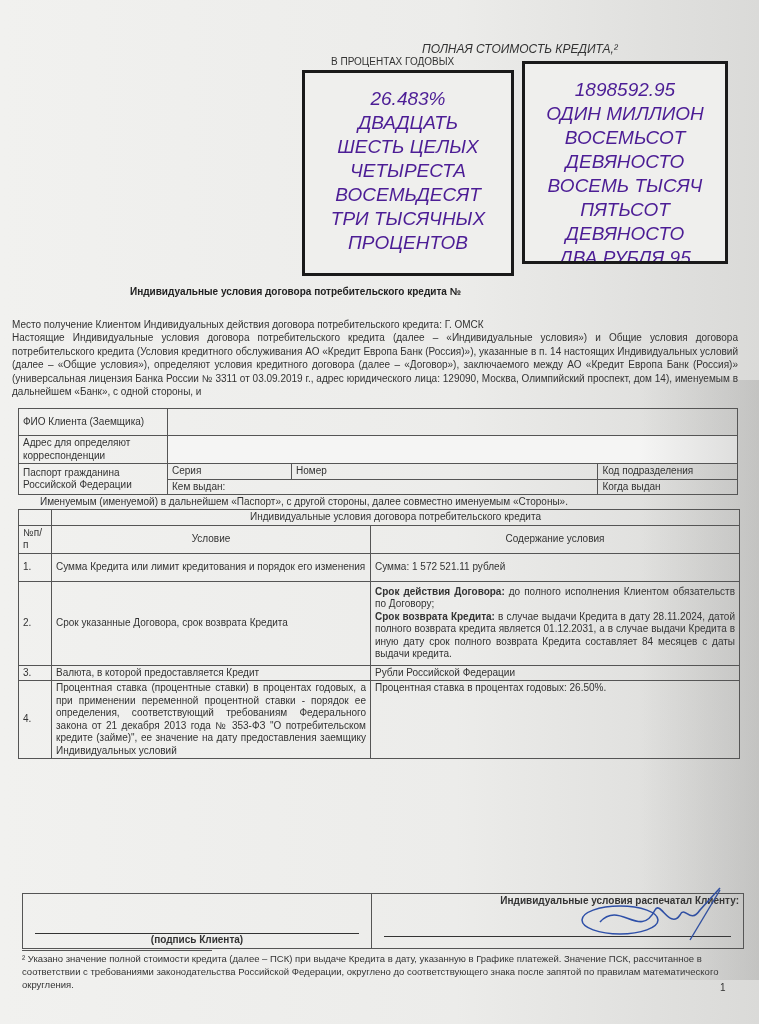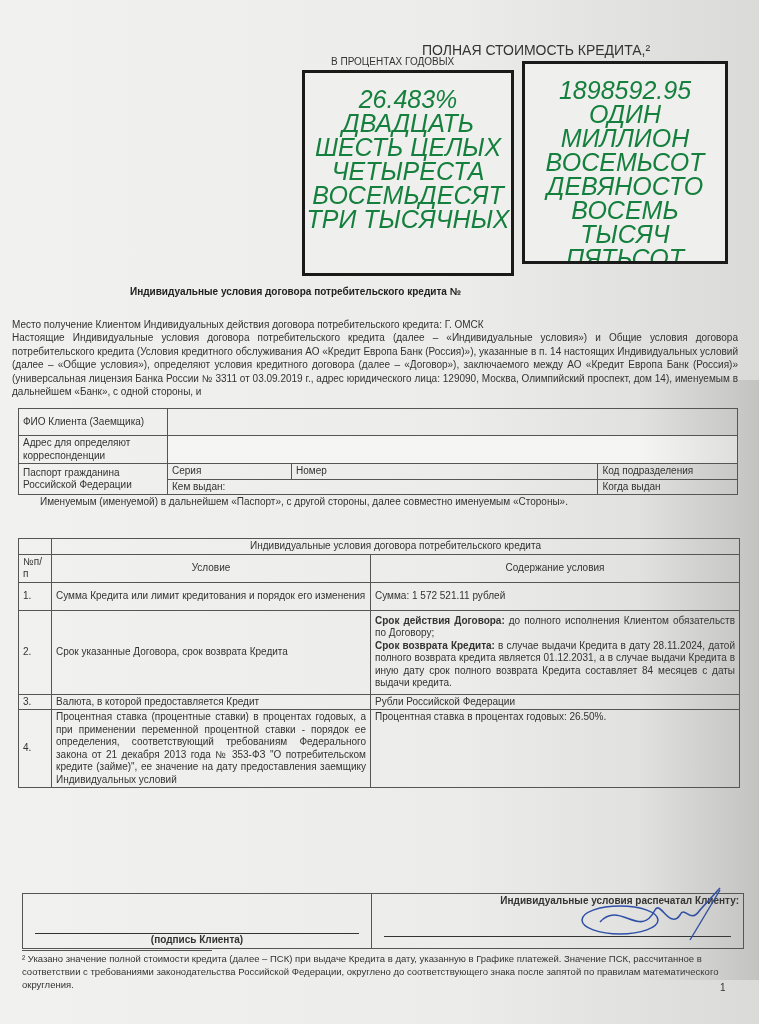--- a/index.html
+++ b/index.html
@@ -1,31 +1,31 @@
 <!DOCTYPE html>
 <html><head>
 <meta charset="utf-8">
 <style>
   html,body{margin:0;padding:0;}
   body{width:759px;height:1024px;background:#e9e9e7;position:relative;overflow:hidden;font-family:"Liberation Sans",sans-serif;color:#2a2a2a;}
   .page{position:absolute;left:0;top:0;width:759px;height:1024px;background:linear-gradient(90deg,#f1f1ef 0%,#ececea 60%,#dadad8 100%);}
-  .psk-title{position:absolute;left:422px;top:42px;font-size:14px;color:#333;}
+  .psk-title{position:absolute;left:422px;top:42px;font-size:12px;color:#333;font-style:italic;}
   .psk-sub-left{position:absolute;left:331px;top:56px;font-size:10px;color:#333;text-align:right;}
   .psk-sub-right{position:absolute;left:543px;top:62px;font-size:10px;color:#333;}
-  .psk-box{position:absolute;border:3px solid #1a1a1a;background:#efefed;text-align:center;font-style:italic;font-size:25px;line-height:24px;color:#15803d;overflow:hidden;padding-top:14px;box-sizing:border-box;}
+  .psk-box{position:absolute;border:3px solid #1a1a1a;background:#efefed;text-align:center;font-style:italic;font-size:19px;line-height:24px;color:#4c1d95;overflow:hidden;padding-top:14px;box-sizing:border-box;}
   .psk-box.left{left:302px;top:70px;width:212px;height:206px;}
   .psk-box.right{left:522px;top:61px;width:206px;height:203px;}
   .doc-title{position:absolute;left:130px;top:286px;font-size:10px;font-weight:bold;color:#222;}
   .intro{position:absolute;left:12px;top:318px;width:726px;font-size:10px;line-height:13.4px;color:#333;text-align:justify;}
   .intro p{margin:0;}
   table{border-collapse:collapse;position:absolute;font-size:10px;color:#333;}
   td{border:1px solid #555;padding:1px 4px;vertical-align:middle;line-height:12.5px;}
   .client-table{left:18px;top:408px;width:720px;}
   .after-client{position:absolute;left:40px;top:496px;font-size:10px;color:#333;}
-  .cond-table{left:18px;top:509px;width:722px;margin-top:29px;}
+  .cond-table{left:18px;top:509px;width:722px;}
   .cond-table .center{text-align:center;}
   .cond-table .just{text-align:justify;}
   .sig-table{left:22px;top:893px;width:722px;height:50px;}
   .sig-line{border-bottom:1px solid #333;height:20px;margin:0 8px;}
   .footnote-rule{position:absolute;left:22px;top:950px;width:190px;border-top:1px solid #555;}
   .footnote{position:absolute;left:22px;top:952px;width:700px;font-size:9.5px;line-height:13px;color:#333;}
   .page-num{position:absolute;left:720px;top:982px;font-size:10px;color:#333;}
   .signature{position:absolute;left:570px;top:880px;width:160px;height:70px;}
   .blur{background:#f5f5f4;}
   .shade{position:absolute;right:0;top:380px;width:120px;height:600px;background:linear-gradient(90deg,rgba(0,0,0,0) 0%,rgba(90,90,90,0.18) 100%);pointer-events:none;}
@@ -39,20 +39,21 @@
   <div class="psk-sub-left">В ПРОЦЕНТАХ ГОДОВЫХ</div>
   <div class="psk-sub-right">В ДЕНЕЖНОМ ВЫРАЖЕНИИ</div>
 
   <div class="psk-box left">
     <div>26.483%</div>
     <div>ДВАДЦАТЬ</div>
     <div>ШЕСТЬ ЦЕЛЫХ</div>
     <div>ЧЕТЫРЕСТА</div>
     <div>ВОСЕМЬДЕСЯТ</div>
     <div>ТРИ ТЫСЯЧНЫХ</div>
+    <div>ПРОЦЕНТОВ</div>
   </div>
 
   <div class="psk-box right">
     <div>1898592.95</div>
     <div>ОДИН МИЛЛИОН</div>
     <div>ВОСЕМЬСОТ</div>
     <div>ДЕВЯНОСТО</div>
     <div>ВОСЕМЬ ТЫСЯЧ</div>
     <div>ПЯТЬСОТ</div>
     <div>ДЕВЯНОСТО</div>

